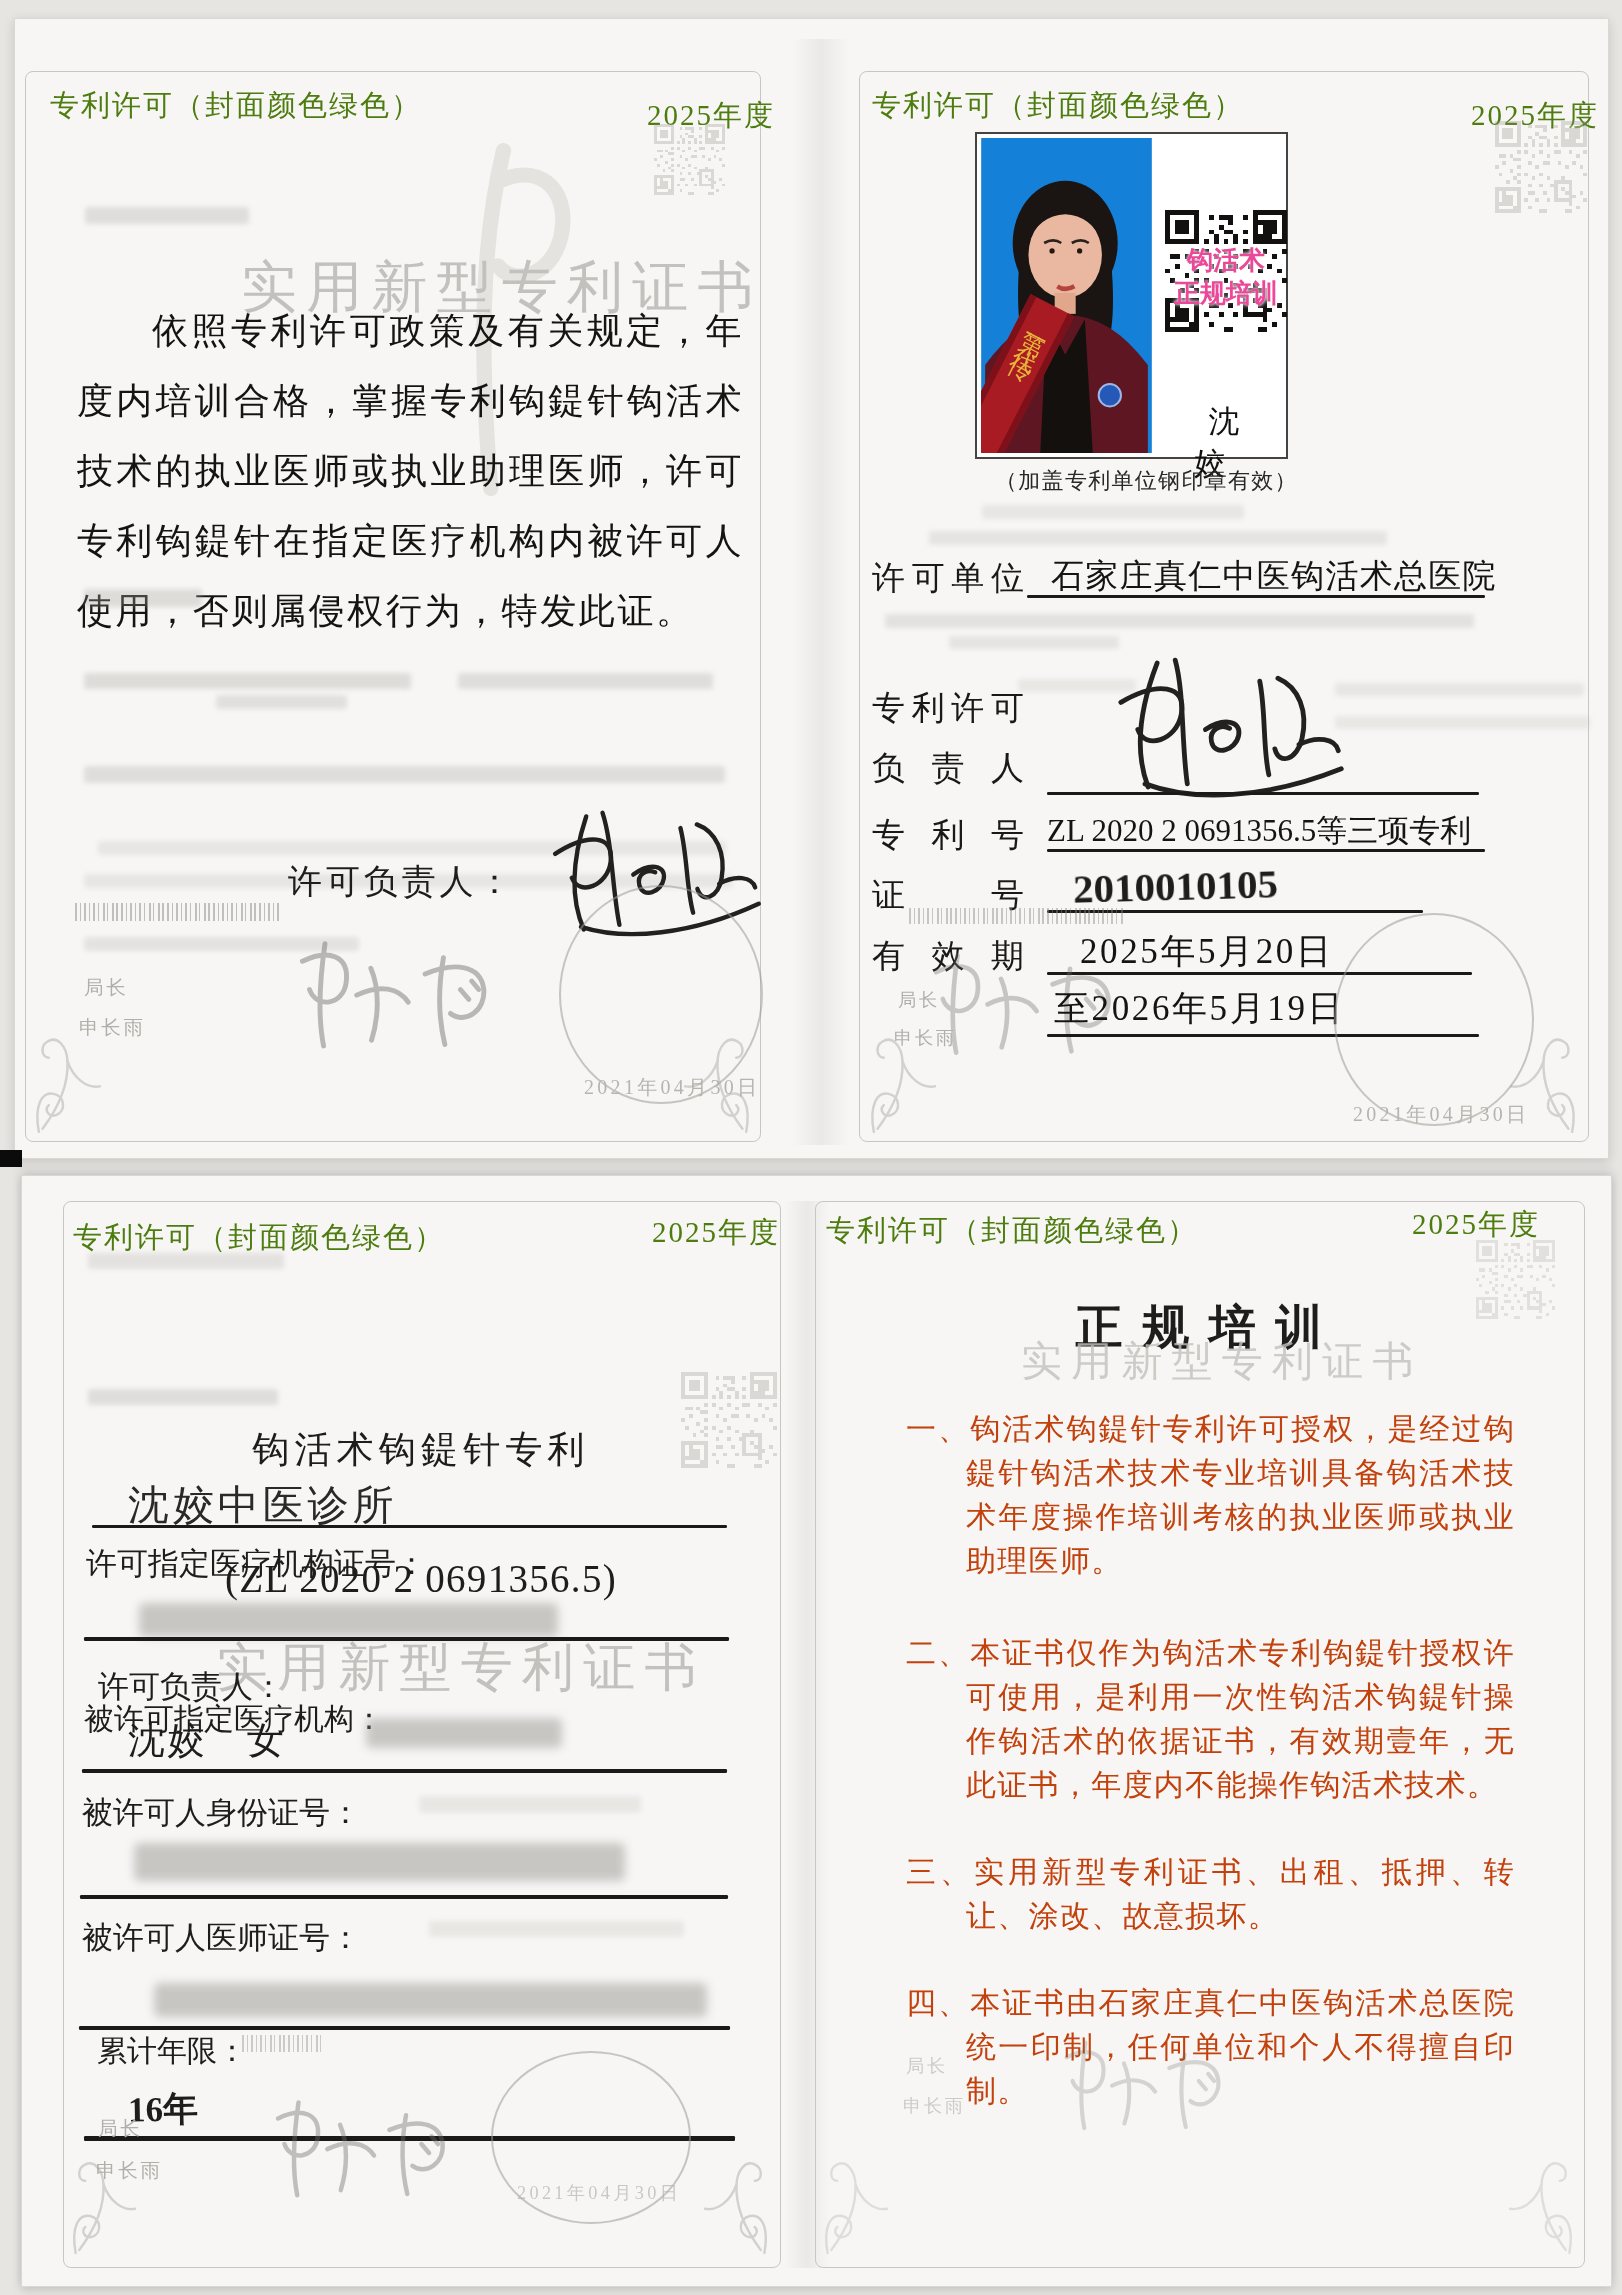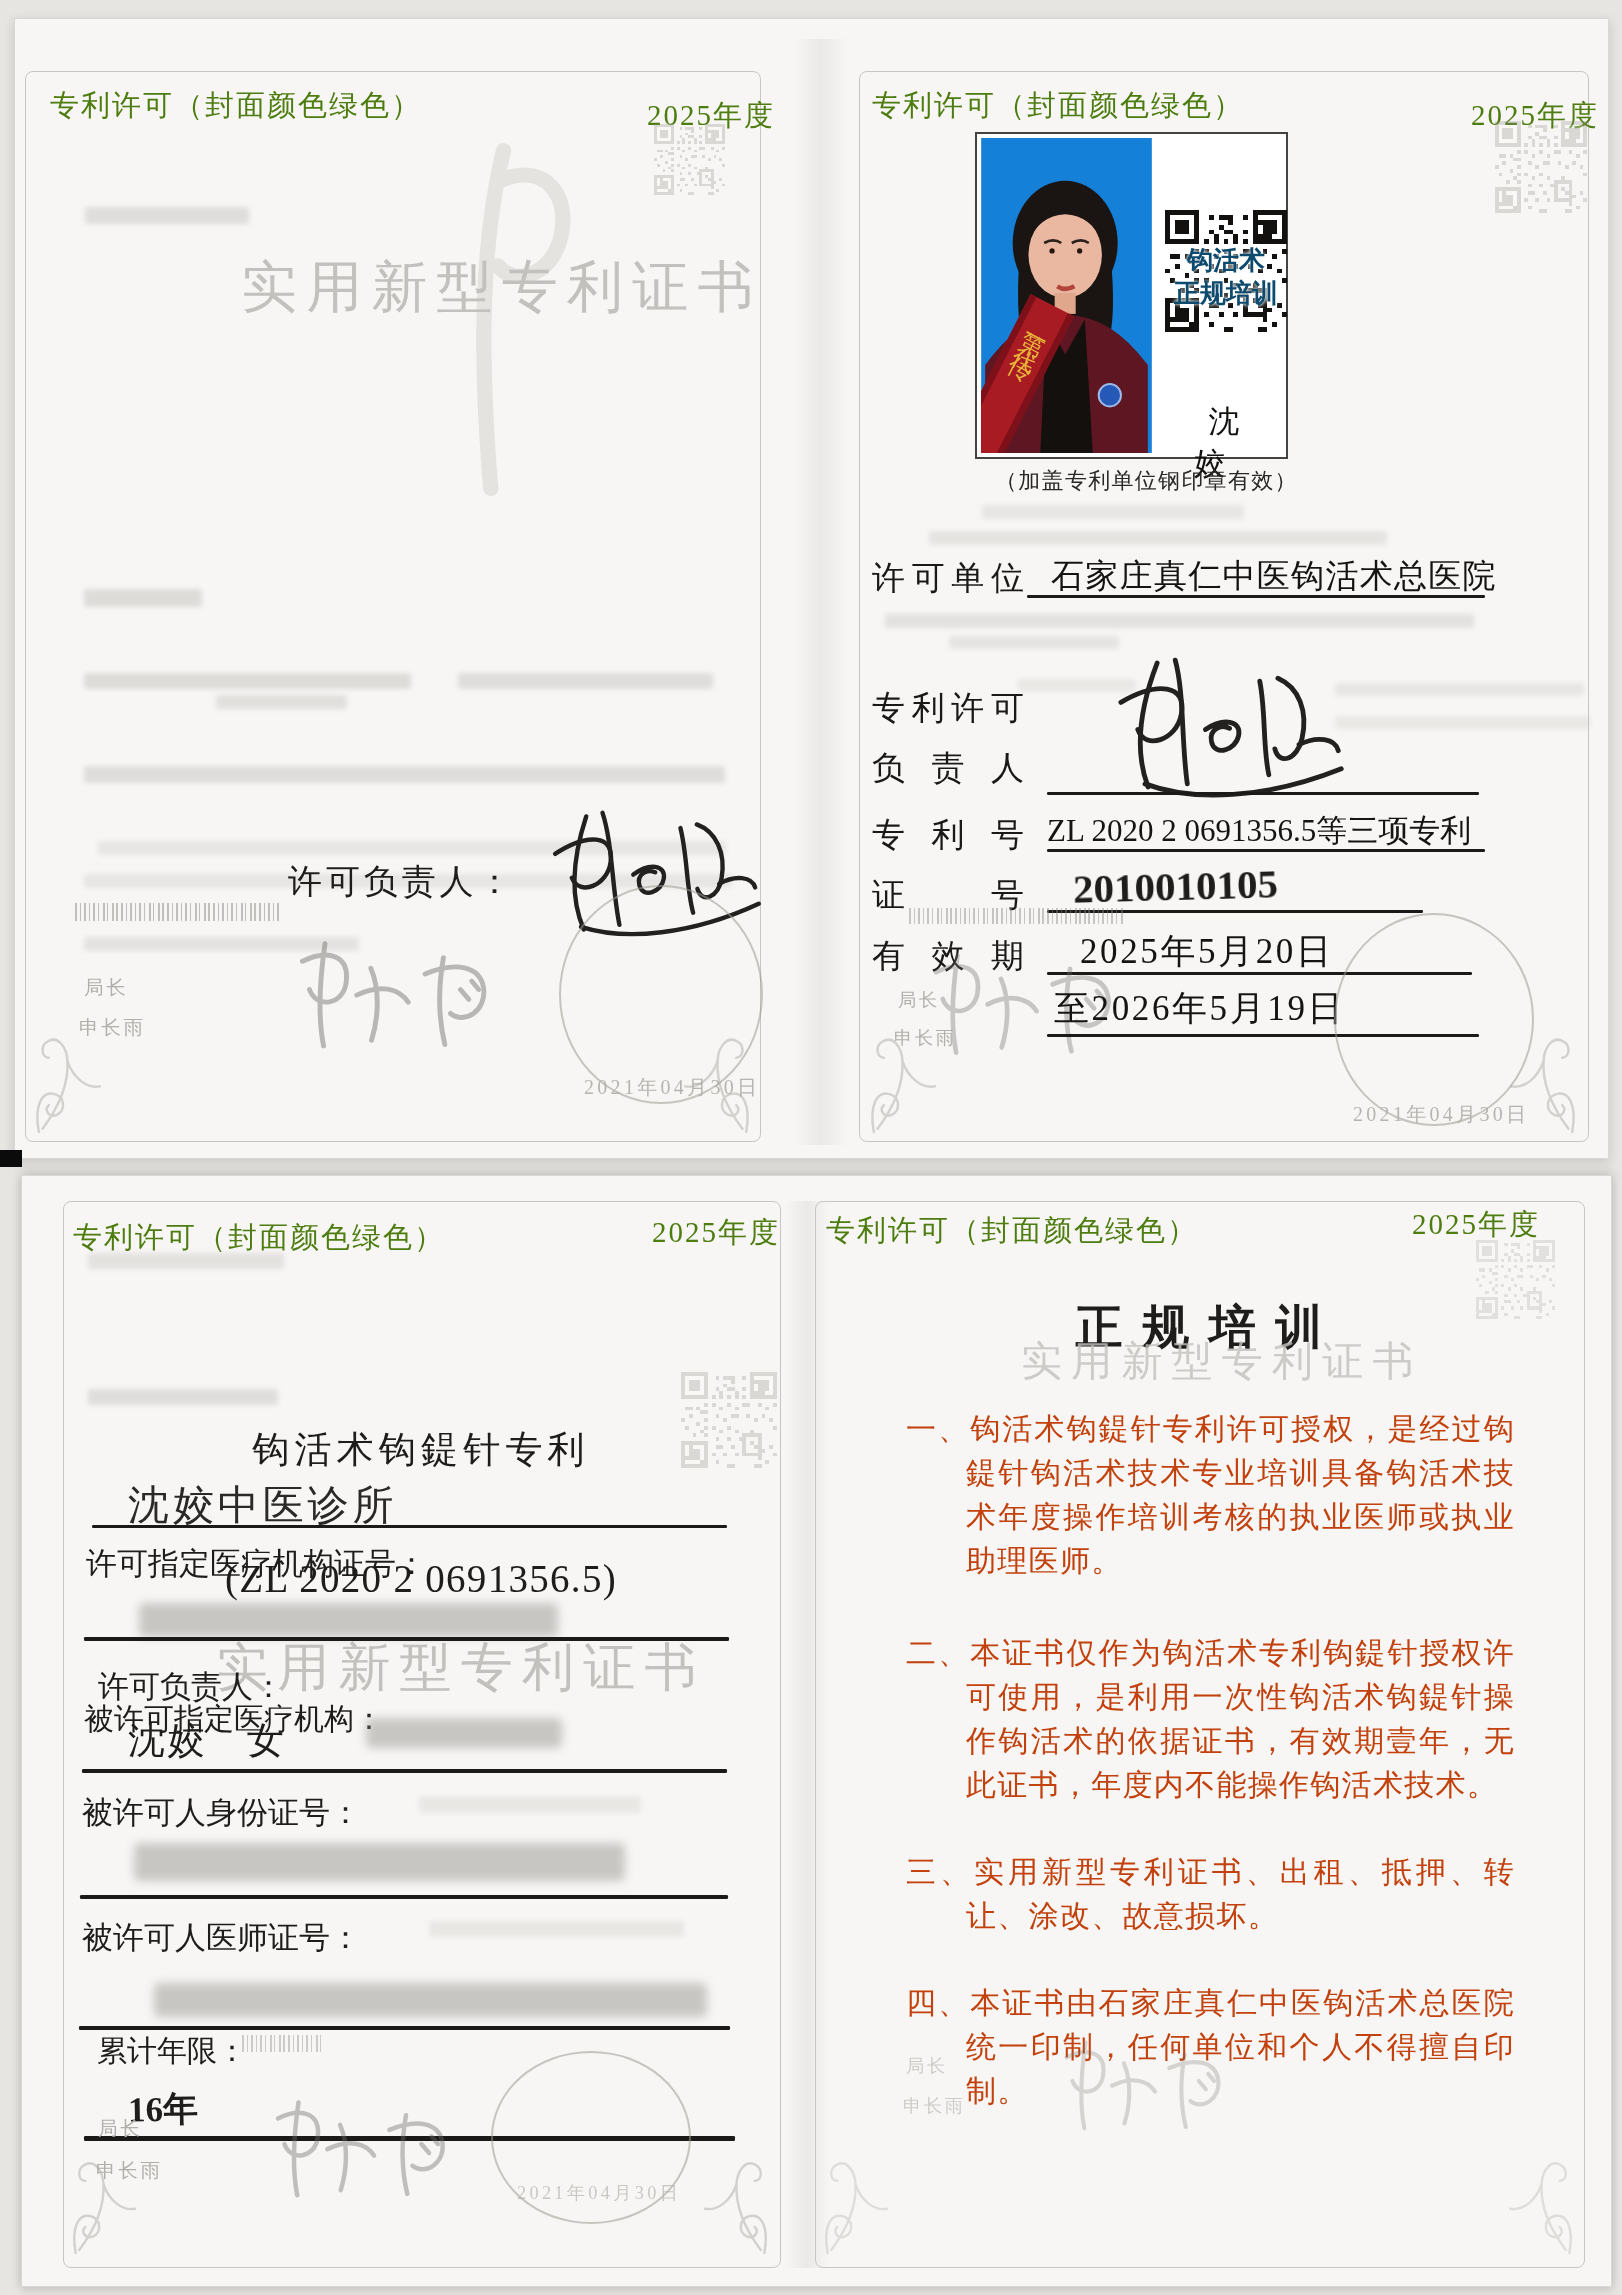--- a/index.html
+++ b/index.html
@@ -88,20 +88,21 @@
   <div class="abs" style="left:425px;top:141px;width:157px;height:357px;opacity:.55;">
     <svg viewBox="0 0 240 560" width="100%" height="100%" fill="none" stroke="#d6d4d1" stroke-width="24" stroke-linecap="round">
       <path d="M120,15 C85,160 82,330 100,545"></path>
       <path d="M120,60 C185,35 225,85 210,150 C196,212 135,228 112,196"></path>
     </svg>
   </div>
 
   <div class="abs ghost" style="left:85px;top:207px;width:164px;height:17px;opacity:.30;"></div>
   <div class="abs wm" style="left:241px;top:250px;font-size:56px;">实用新型专利证书</div>
 
+  <div class="abs body-text" style="left:77px;top:296px;width:667px;">依照专利许可政策及有关规定，年度内培训合格，掌握专利钩鍉针钩活术技术的执业医师或执业助理医师，许可专利钩鍉针在指定医疗机构内被许可人使用，否则属侵权行为，特发此证。</div>
 
   <div class="abs ghost" style="left:84px;top:589px;width:118px;height:18.3px;opacity:.32;"></div>
   <div class="abs ghost" style="left:84px;top:673px;width:327px;height:15.7px;opacity:.32;"></div>
   <div class="abs ghost" style="left:458px;top:673px;width:255px;height:15.7px;opacity:.30;"></div>
   <div class="abs ghost" style="left:216px;top:695px;width:131px;height:14.4px;opacity:.28;"></div>
   <div class="abs ghost" style="left:84px;top:766px;width:641px;height:17px;opacity:.30;"></div>
   <div class="abs ghost" style="left:98px;top:841px;width:628px;height:14.4px;opacity:.20;"></div>
   <div class="abs ghost" style="left:84px;top:874px;width:648px;height:14.4px;opacity:.20;"></div>
   <div class="abs ghost" style="left:84px;top:937px;width:275px;height:14.4px;opacity:.24;"></div>
 
@@ -236,21 +237,21 @@
                M9 11h1v1H9z M11 12h1v1h-1z M13 11h2v1h-2z M17 11h1v1h-1z M19 12h1v1h-1z M21 11h1v1h-1z M23 12h1v1h-1z
                M8 14h1v1H8z M10 15h1v1h-1z M12 14h1v1h-1z M14 15h1v1h-1z M18 15h1v1h-1z M24 14h1v1h-1z
                M9 17h1v1H9z M12 17h1v1h-1z M15 17h1v1h-1z M9 19h2v1H9z M13 19h1v1h-1z M8 21h1v1H8z M11 21h1v1h-1z M14 21h1v1h-1z M9 23h1v1H9z M12 24h2v1h-2z
                M2 19h1v1H2z M4 21h1v1H4z M1 22h1v1H1z M5 23h1v1H5z M3 24h1v1H3z
                M19 2h1v1h-1z M21 3h2v1h-2z M19 5h3v1h-3z
                M19 19h1v1h-1z M21 20h1v1h-1z M23 19h1v1h-1z M20 22h1v1h-1z M22 23h1v1h-1z M24 21h1v1h-1z M19 24h2v1h-2z
                M16 16h5v1h-5z M16 17h1v4h-1z M20 17h1v4h-1z M16 21h5v1h-5z M18 18h1v1h-1z"></path>
     </g>
   </svg>
 </div>
-    <div class="abs" style="left:188px;top:110px;width:122px;text-align:center;color:#0c4a6e;font-weight:bold;font-size:26px;line-height:33px;text-shadow:0 0 5.2px rgba(255,255,255,.95),0 0 2.6px rgba(255,255,255,.95);">
+    <div class="abs" style="left:188px;top:110px;width:122px;text-align:center;color:#ec4899;font-weight:bold;font-size:26px;line-height:33px;text-shadow:0 0 5.2px rgba(255,255,255,.95),0 0 2.6px rgba(255,255,255,.95);">
       <div>钩活术</div>
       <div>正规培训</div>
     </div>
     <div class="abs" style="left:183px;top:267px;width:128px;text-align:center;font-size:31px;letter-spacing:29px;text-indent:29px;color:#121110;">沈姣</div>
   </div>
   <div class="abs caption" style="left:995px;top:466px;">（加盖专利单位钢印章有效）</div>
 
   <div class="abs ghost" style="left:982px;top:505px;width:262px;height:14.4px;opacity:.20;"></div>
   <div class="abs ghost" style="left:929px;top:531px;width:458px;height:14.4px;opacity:.22;"></div>
 

